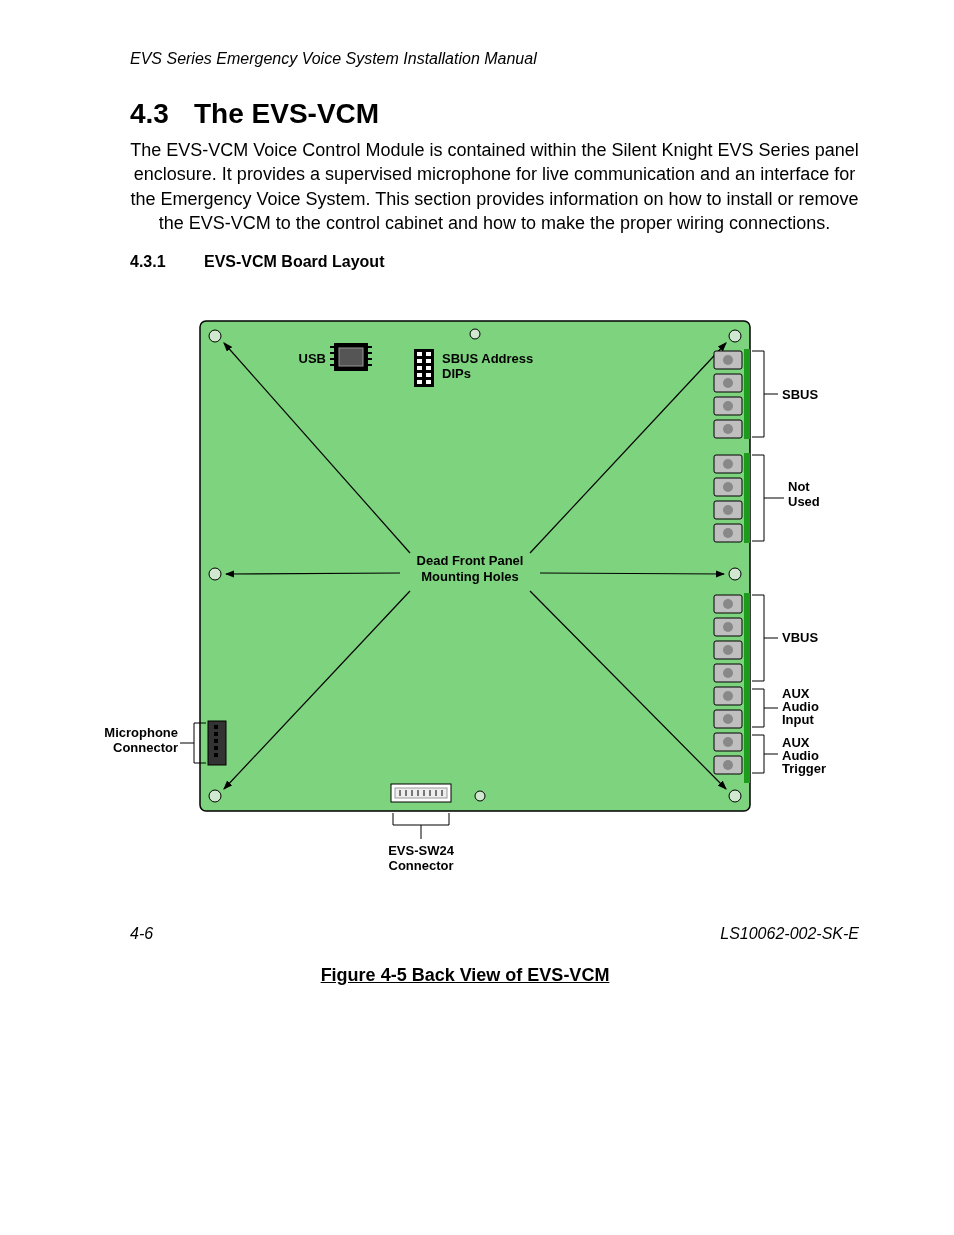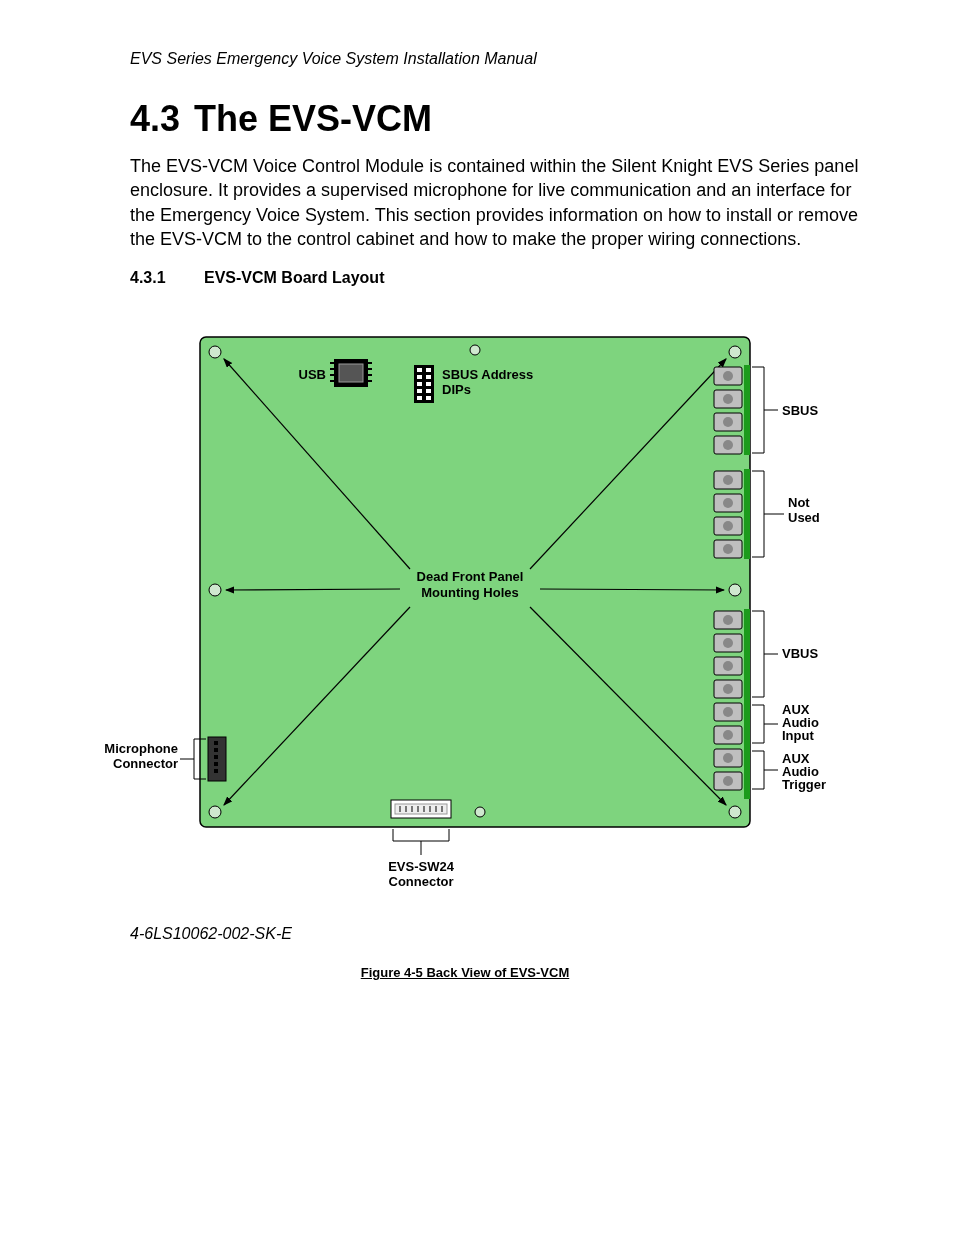--- a/index.html
+++ b/index.html
@@ -14,59 +14,60 @@
     position: relative;
     box-sizing: border-box;
     padding: 50px 95px 40px 130px;
   }
   .running-header {
     font-style: italic;
     font-size: 16px;
     margin-bottom: 30px;
   }
   .h1 {
-    font-size: 36px;
+    font-size: 28px;
     font-weight: bold;
-    margin-bottom: 14px;
+    margin-bottom: 8px;
   }
   .h1 .num { display:inline-block; width:64px; }
   .body-text {
     font-size: 18px;
     line-height: 1.35;
     margin-bottom: 18px;
+    text-align: center;
   }
   .h2 {
     font-size: 16px;
     font-weight: bold;
     margin-bottom: 10px;
   }
   .h2 .num { display:inline-block; width:74px; }
   .figure-area {
     position: relative;
     width: 730px;
     height: 640px;
     margin-top: 30px;
     margin-left: -30px;
     text-decoration: underline;
   }
   .figure-caption {
     text-align: center;
     font-weight: bold;
-    font-size: 13px;
-    margin-top: 4px;
+    font-size: 18px;
+    margin-top: 20px;
   }
   .page-footer {
     position: absolute;
     bottom: 45px;
     left: 130px;
     right: 95px;
     font-style: italic;
     font-size: 16px;
     display: flex;
-    justify-content: flex-start;
+    justify-content: space-between;
   }
   svg text { font-family: Arial, Helvetica, sans-serif; }
   .lbl { font-size: 13px; font-weight: bold; fill: #000; }
 </style>
 </head>
 <body>
 
 <div class="page">
 
   <div class="running-header">EVS Series Emergency Voice System Installation Manual</div>

